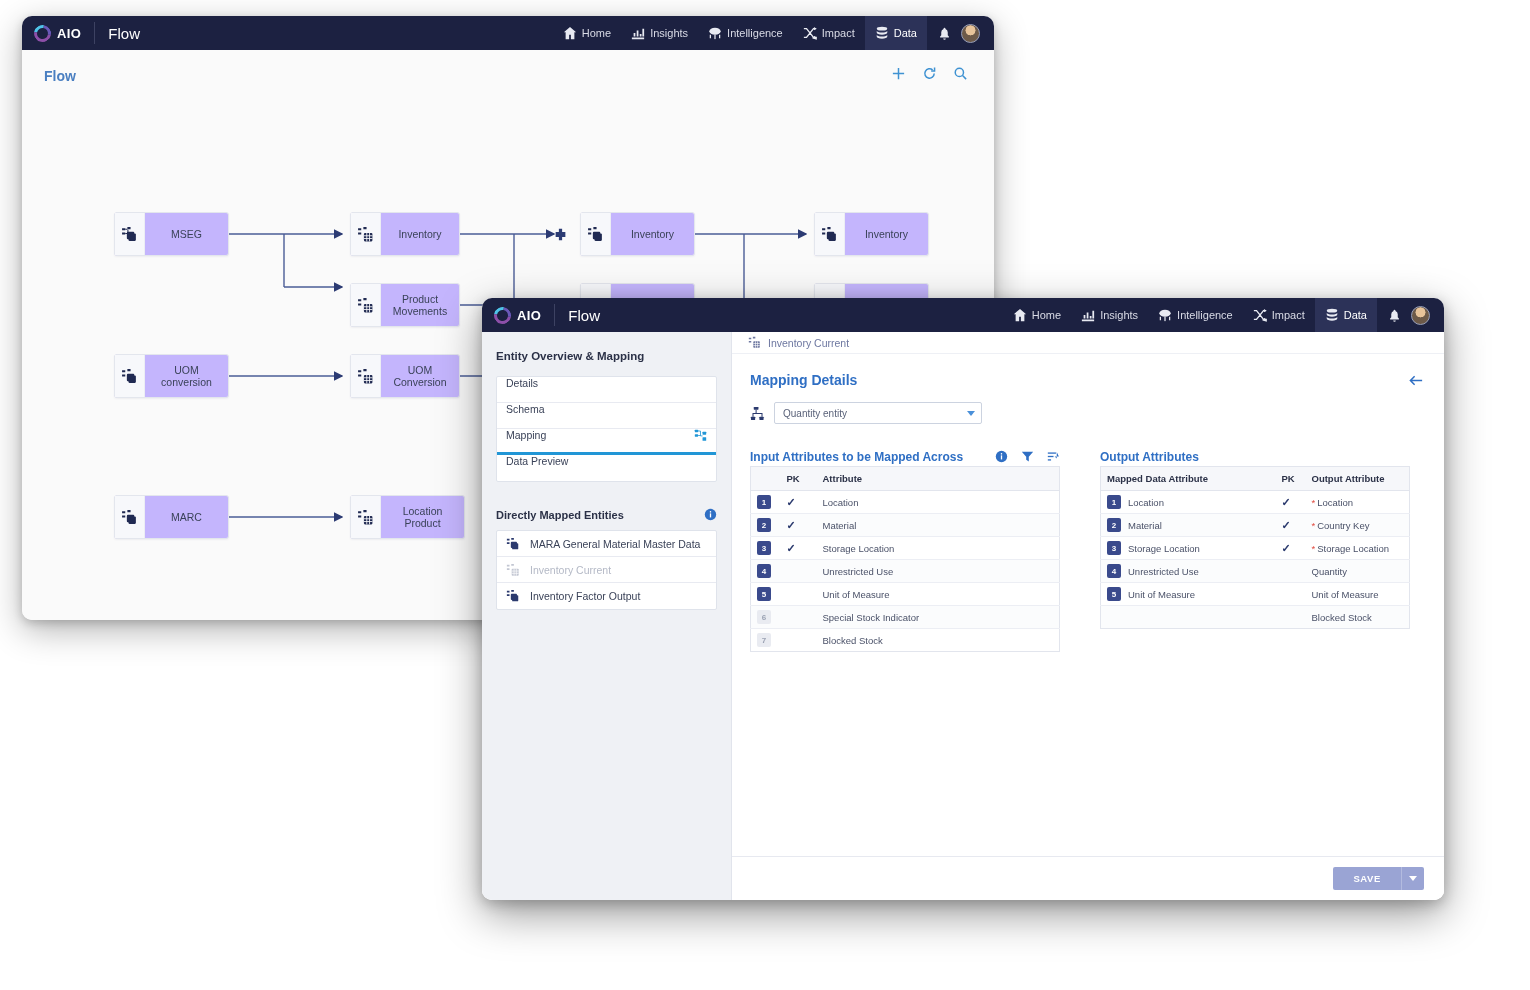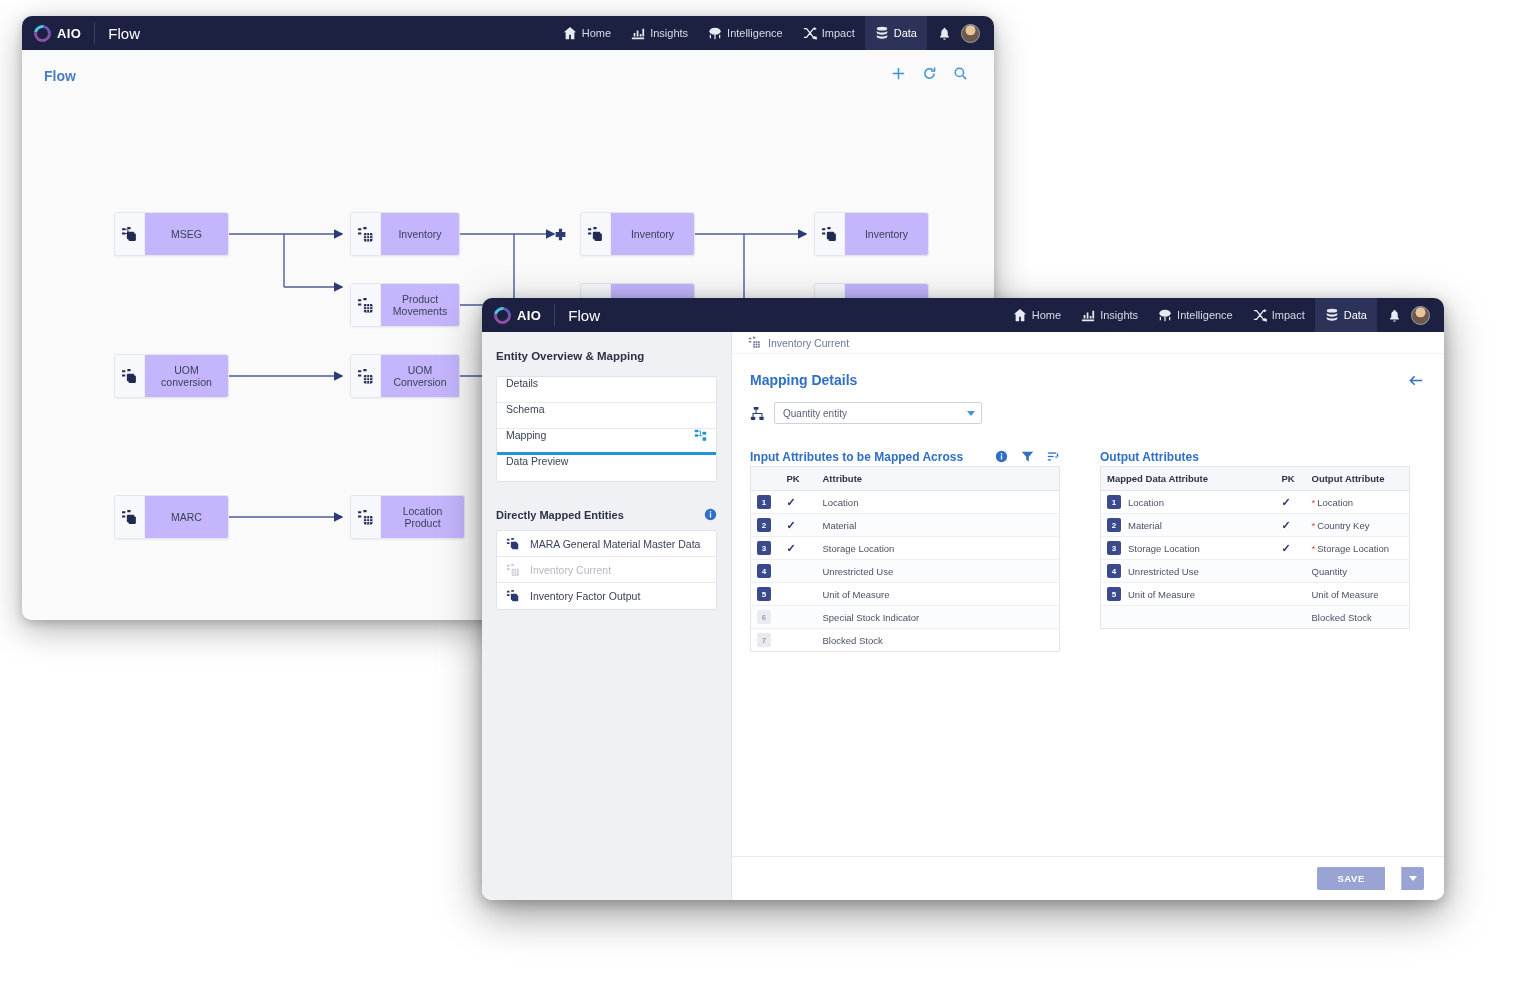--- a/index.html
+++ b/index.html
@@ -189,21 +189,21 @@
   .badge.off { background: #e9ebf1; color: #9ba2b3; }
   .chk { color:#2b3a6e; font-size: 11px; font-weight: bold; }
   .req { color: #e04a3f; margin-right: 2px; }
   .cell-in { display:flex; align-items:center; gap: 7px; }
 
   .footer {
     height: 44px; border-top: 1px solid #e7e9f0; background:#fff;
     display:flex; align-items:center; justify-content:flex-end;
     padding-right: 20px;
   }
-  .save-wrap { display:flex; height: 23px; gap: 16px; }
+  .save-wrap { display:flex; height: 23px; }
   .save-btn {
     background: #9aa4d4; color:#fff; font-size: 9.5px; font-weight: bold;
     letter-spacing: .6px; padding: 0 20px; display:flex; align-items:center;
     border-radius: 2px 0 0 2px;
   }
   .save-split {
     background:#9aa4d4; width: 23px; display:flex; align-items:center; justify-content:center;
     border-left: 1px solid #b3bbdf; border-radius: 0 2px 2px 0;
   }
   .save-split .caret { width:0;height:0;border-left:4px solid transparent;border-right:4px solid transparent;border-top:5px solid #fff; }

